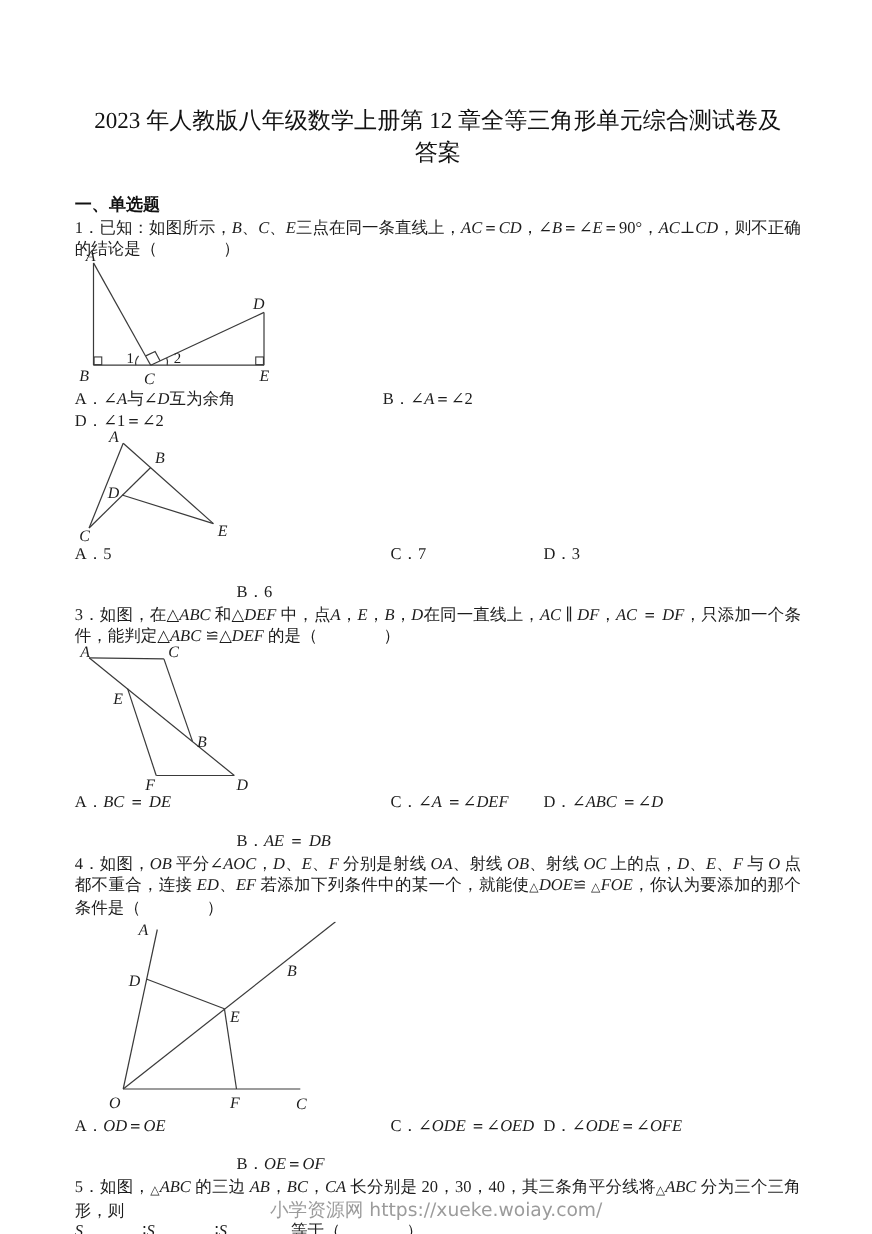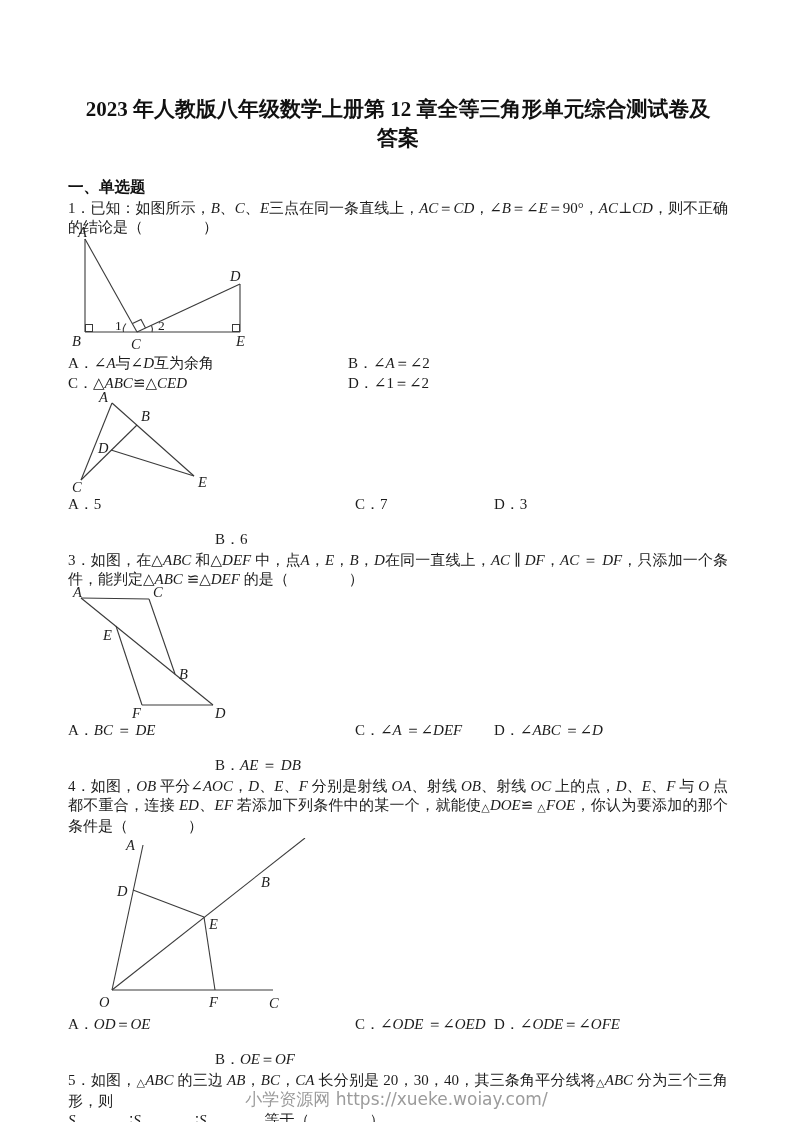--- a/index.html
+++ b/index.html
@@ -3,21 +3,21 @@
 <meta charset="utf-8">
 <style>
   html,body { margin:0; padding:0; background:#e8e8e8; }
   .page {
     position:relative; width:793px; height:1122px; margin:0 auto;
     background:#ffffff; overflow:hidden;
     font-family:"Liberation Serif","DejaVu Serif",serif;
     color:#1c1c1c;
   }
   .content { position:absolute; left:68px; top:95px; width:660px; }
-  .title { font-size:21px; font-weight:bold; text-align:center; line-height:29px; margin:0; color:#111; }
+  .title { font-size:21px; font-weight:normal; text-align:center; line-height:29px; margin:0; color:#111; }
   .section-head { font-size:15.5px; font-weight:bold; margin-top:24px; line-height:20px; color:#111; }
   .stem { font-size:15px; line-height:19px; margin:2px 0 0 0; text-align:justify; }
   .stem.cont { margin-top:0; }
   
   .i   { font-style:italic; }
   .tri { font-size:11px; vertical-align:-1px; }
   .sub { font-size:9.5px; font-style:italic; vertical-align:-4px;margin-left:28px; }
   
   .fig { line-height:0; margin-left:4px; }
   .fig1 { margin-top:-10px; }
@@ -77,21 +77,20 @@
         <text class="num" x="43" y="103">1</text>
         <text class="num" x="86" y="103">2</text>
       </svg>
     </div>
 
     <div class="opts">
       <span class="c-wide"><span>A．∠</span><span class="i">A</span><span>与∠</span><span class="i">D</span><span>互为余角</span></span>
       <span><span>B．∠</span><span class="i">A</span><span>＝∠2</span></span>
     </div>
     <div class="opts">
-      <span class="c-wide"><span>C．△</span><span class="i">ABC</span><span>≌△</span><span class="i">CED</span></span>
       <span><span>D．∠1＝∠2</span></span>
     </div>
 
 
     <div class="fig fig2">
       <svg width="150" height="104" viewBox="0 0 150 104">
         <g>
           <line x1="40" y1="13" x2="9" y2="90"></line>
           <line x1="40" y1="13" x2="122" y2="86"></line>
           <line x1="9" y1="90" x2="65" y2="35"></line>

